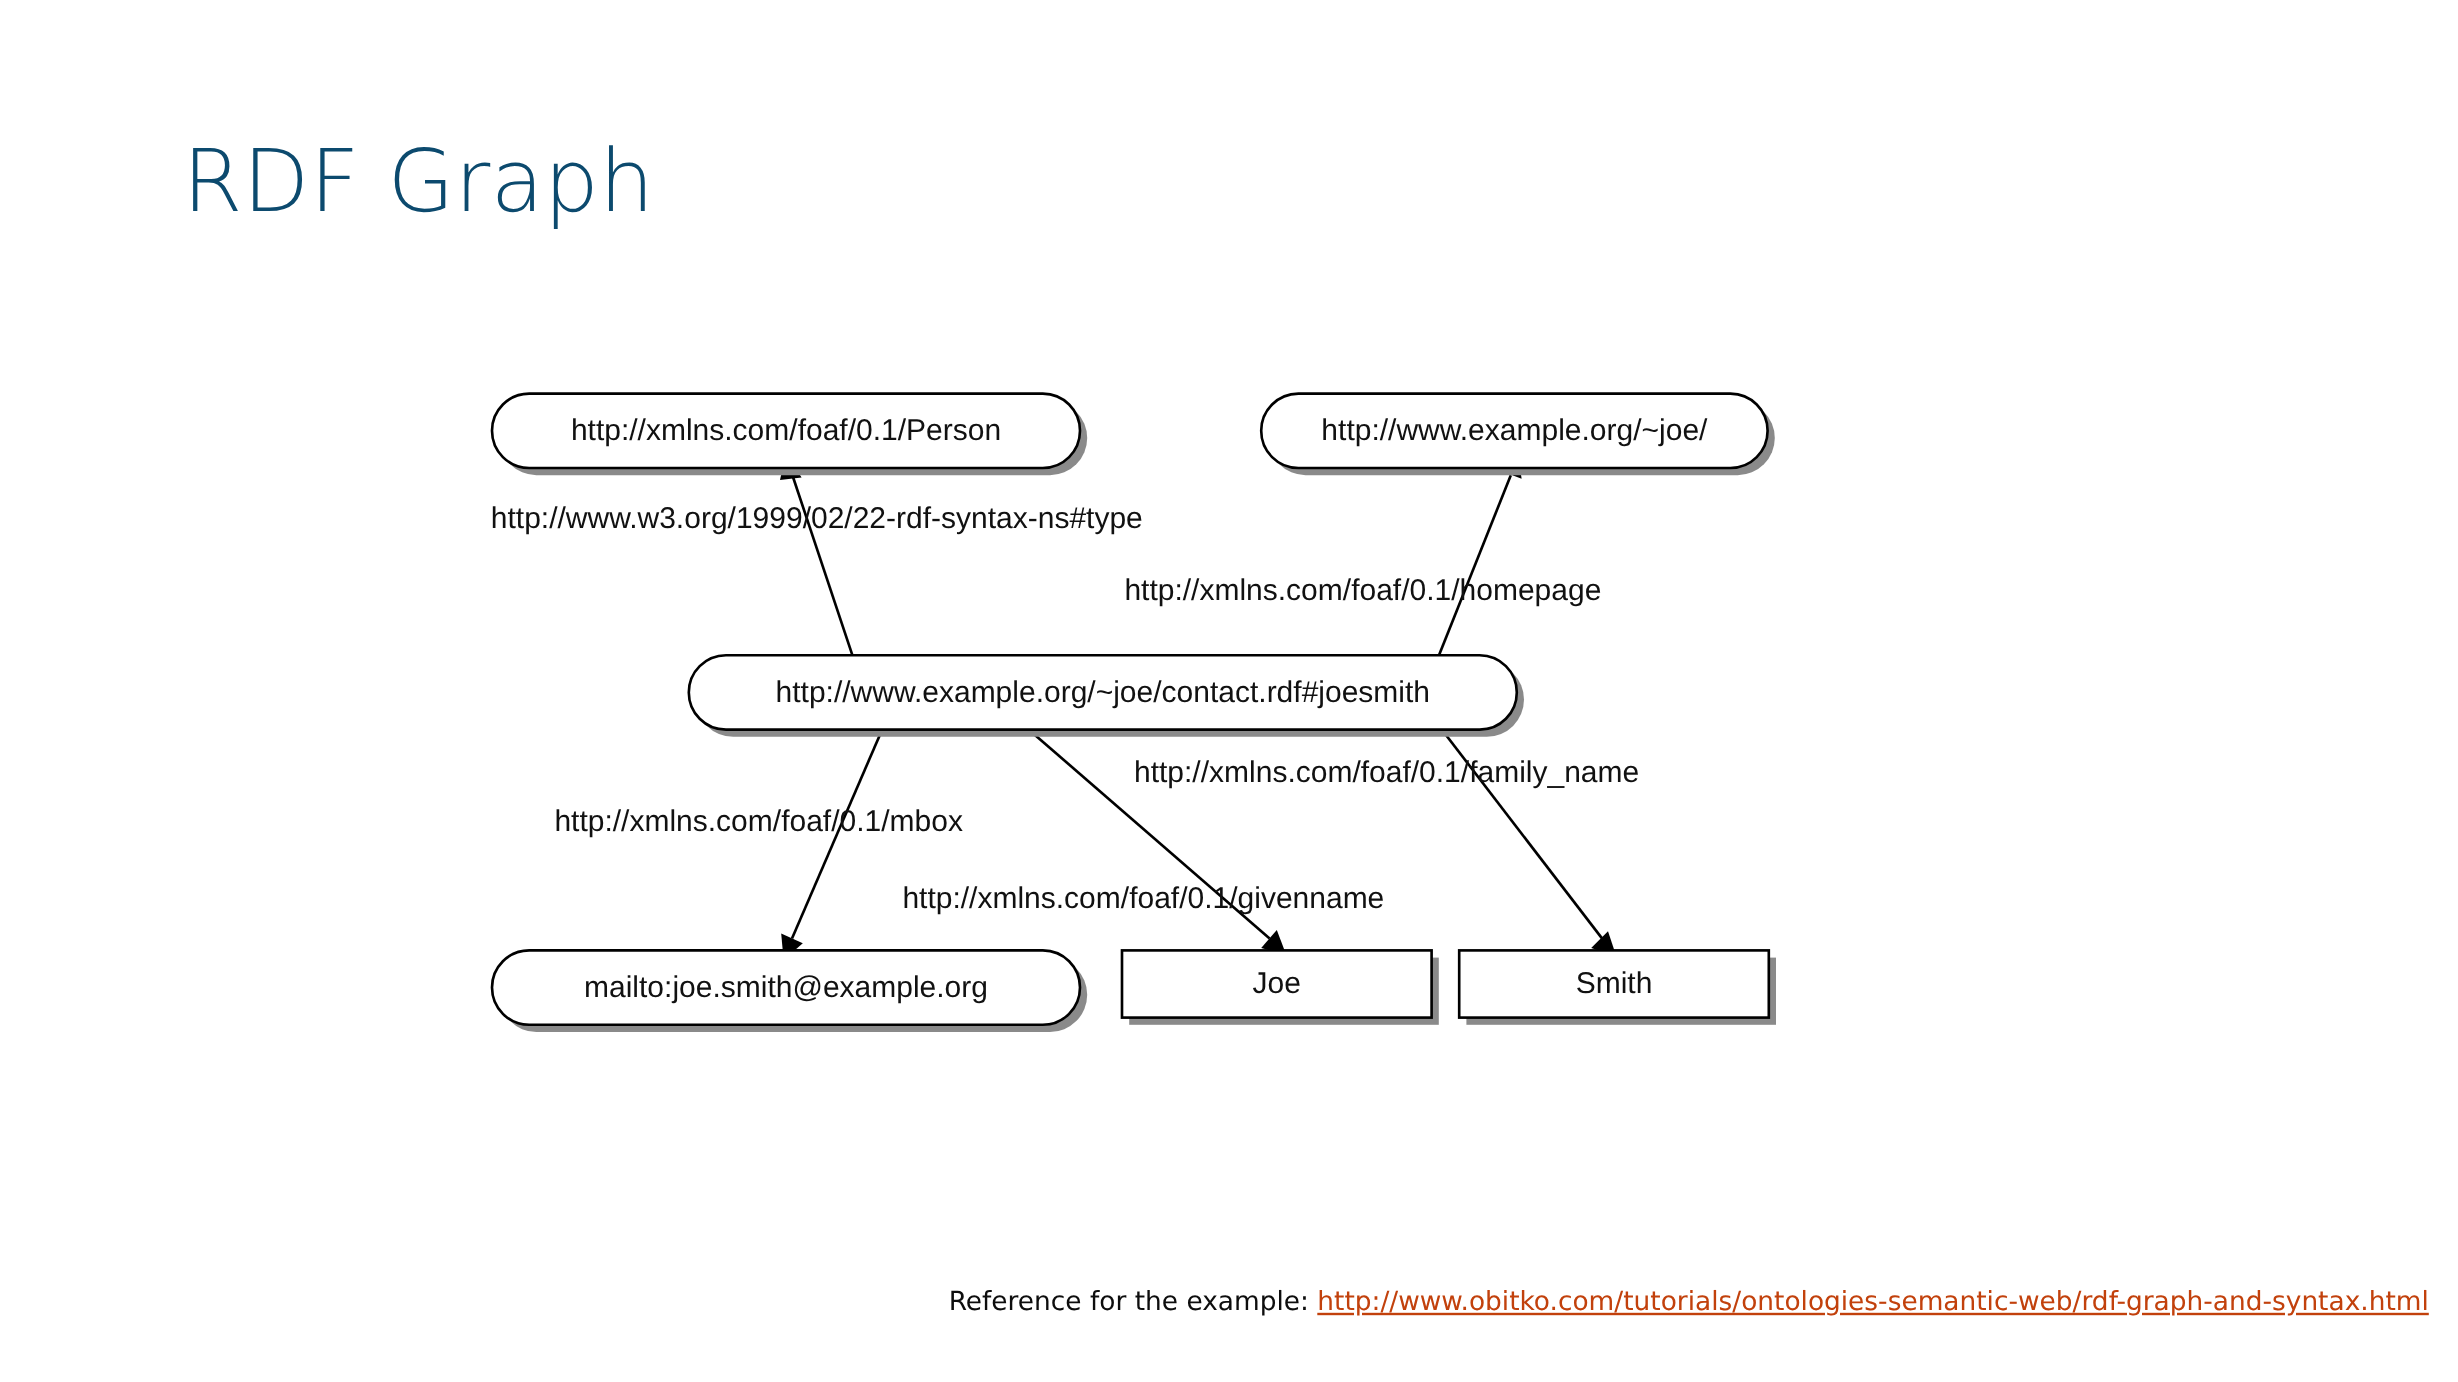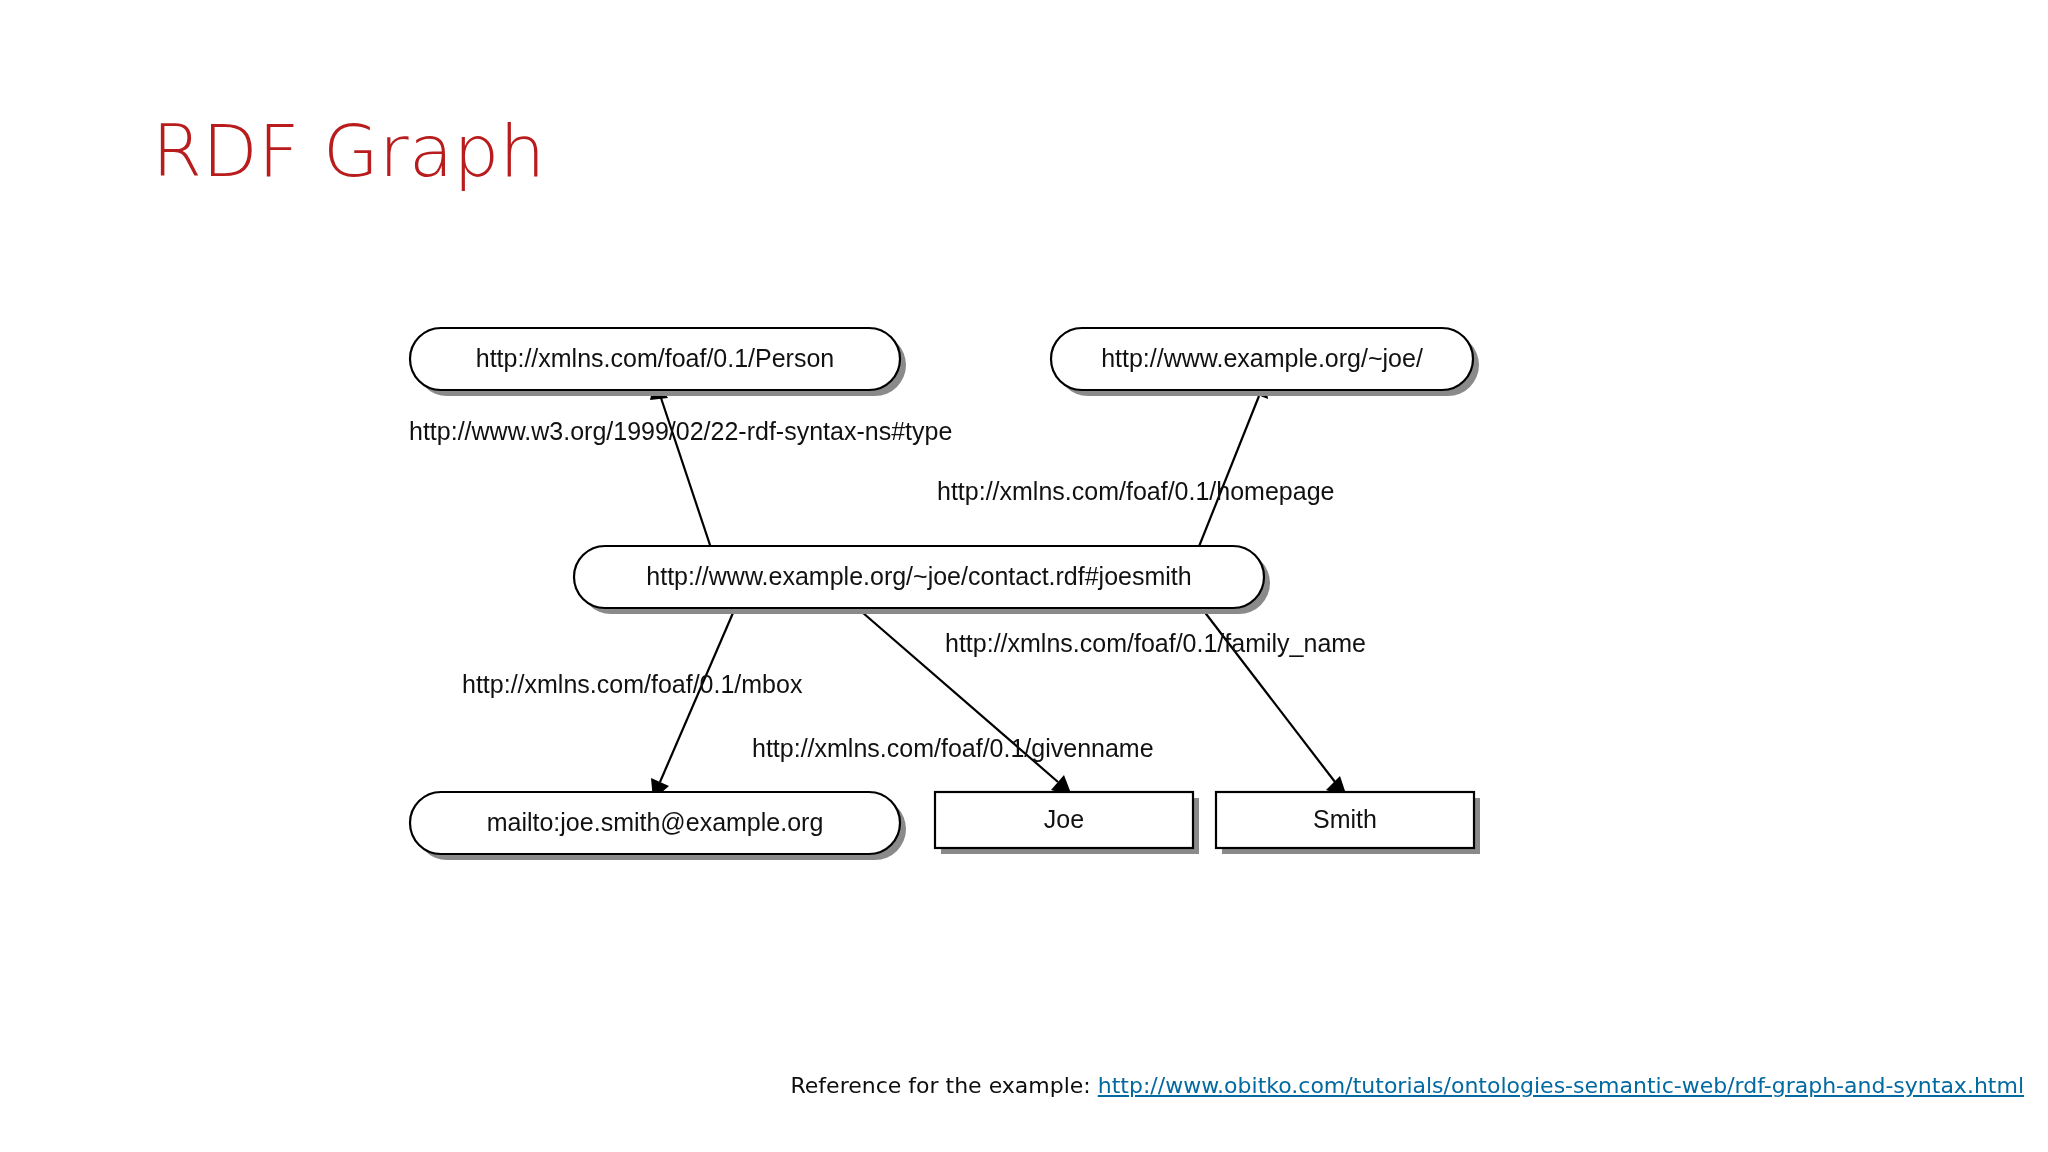--- a/index.html
+++ b/index.html
@@ -18,21 +18,21 @@
 
   
   #slide-title {
     position: absolute;
     left: 152px;
     top: 112px;
     font-family: "DejaVu Sans", sans-serif;
     font-weight: 300;
     font-size: 72px;
     line-height: 1.1;
-    color: #b91c1c;
+    color: #0c4a6e;
     letter-spacing: 0.3px;
     white-space: nowrap;
   }
 
   
   #rdf-diagram {
     position: absolute;
     left: 0;
     top: 0;
     width: 2048px;
@@ -87,21 +87,21 @@
     box-sizing: border-box;
     font-family: "DejaVu Sans", sans-serif;
     font-size: 22px;
     color: #0d0d0d;
     white-space: nowrap;
   }
   #reference-line .ref-label {
     color: #0d0d0d;
   }
   #reference-line .ref-link {
-    color: #0369a1;
+    color: #c2410c;
     text-decoration: underline;
     cursor: pointer;
     margin-top: 40px;
   }
 </style>
 </head>
 <body>
 
 <div id="slide-title">RDF Graph</div>
 

